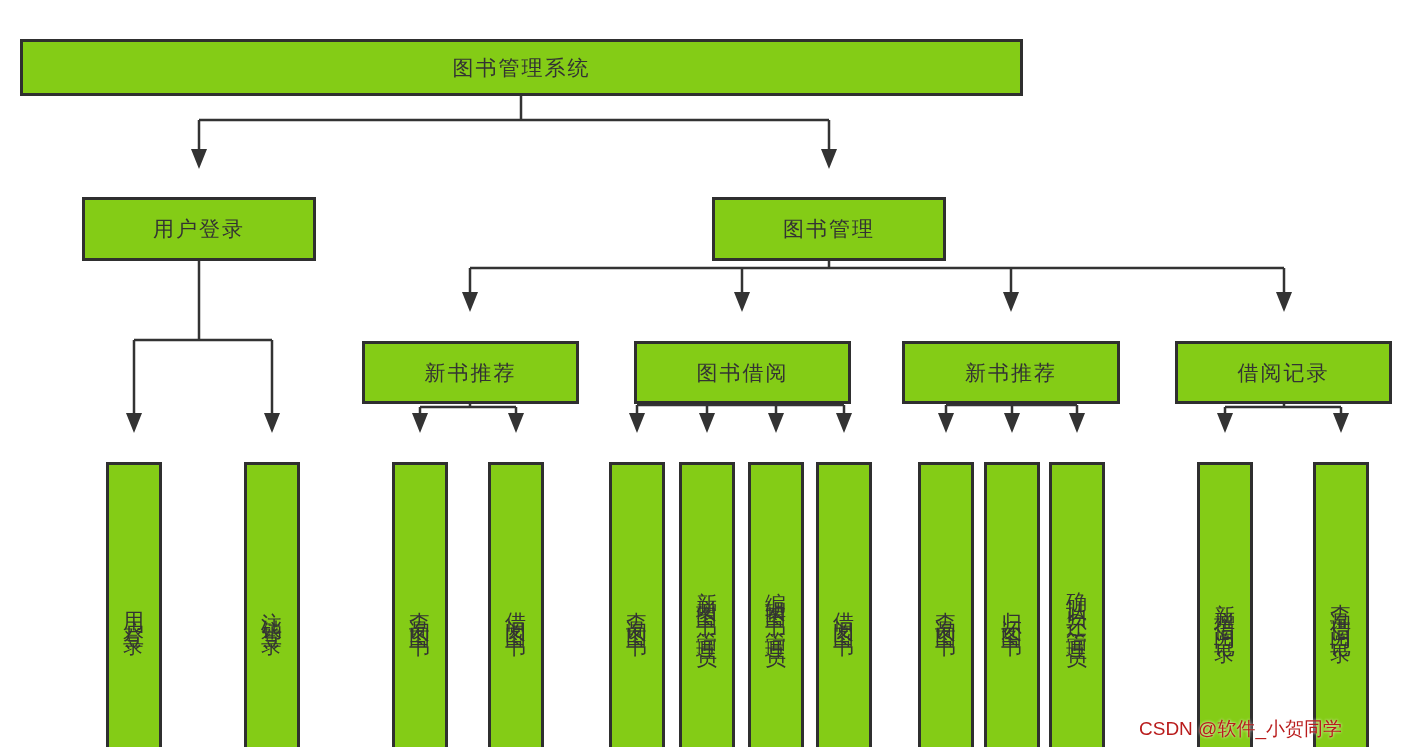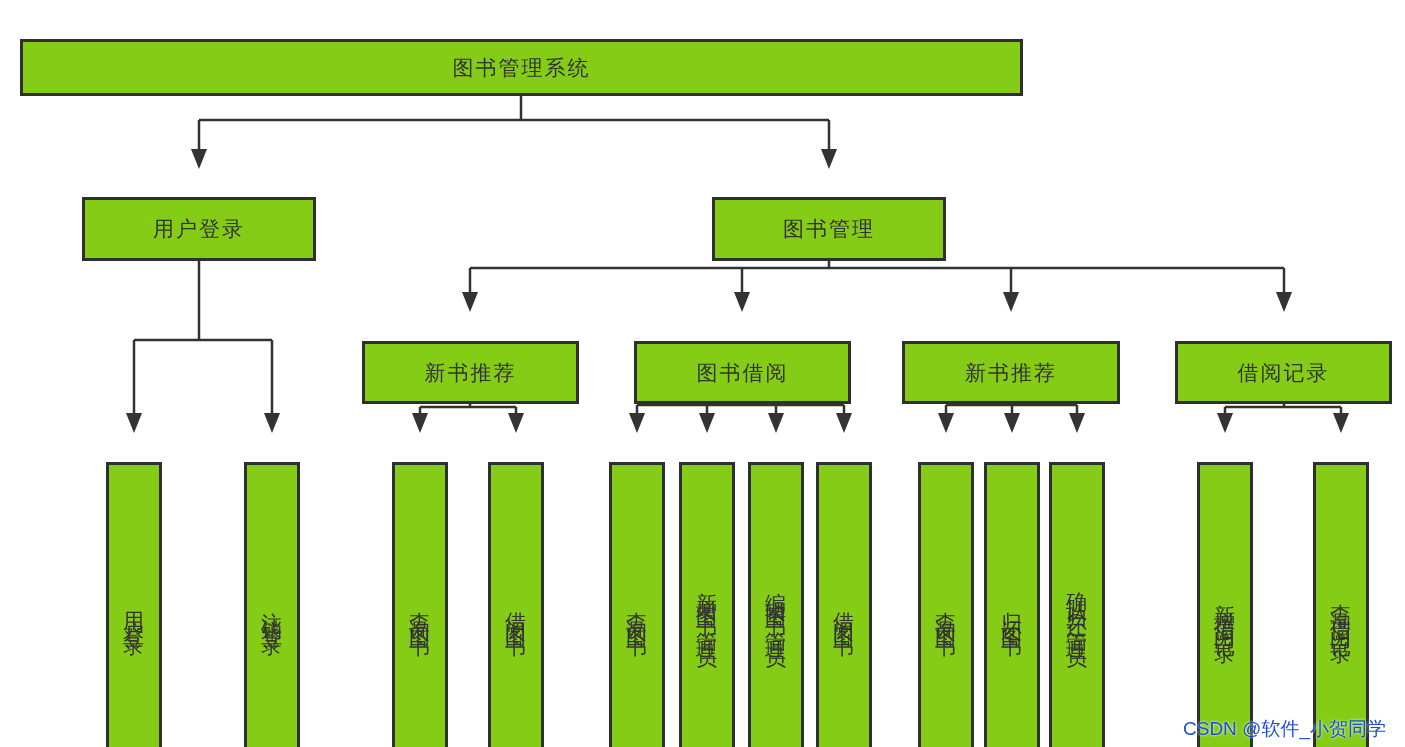--- a/index.html
+++ b/index.html
@@ -41,25 +41,25 @@
   .vbox {
     font-size: 21px;
     writing-mode: vertical-rl;
     text-orientation: mixed;
     letter-spacing: 8px;
     line-height: 1;
     padding: 4px 0;
   }
   .watermark {
     position: absolute;
-    left: 1183px;
+    left: 1139px;
     top: 716px;
     z-index: 3;
     font-size: 19px;
-    color: #1d4ed8;
+    color: #b91c1c;
     white-space: nowrap;
     text-shadow: 0 0 3px #ffffff;
   }
 </style>
 </head>
 <body>
 
 <div class="stage">
 
   <svg class="connectors" width="1405" height="747" viewBox="0 0 1405 747" xmlns="http://www.w3.org/2000/svg">

